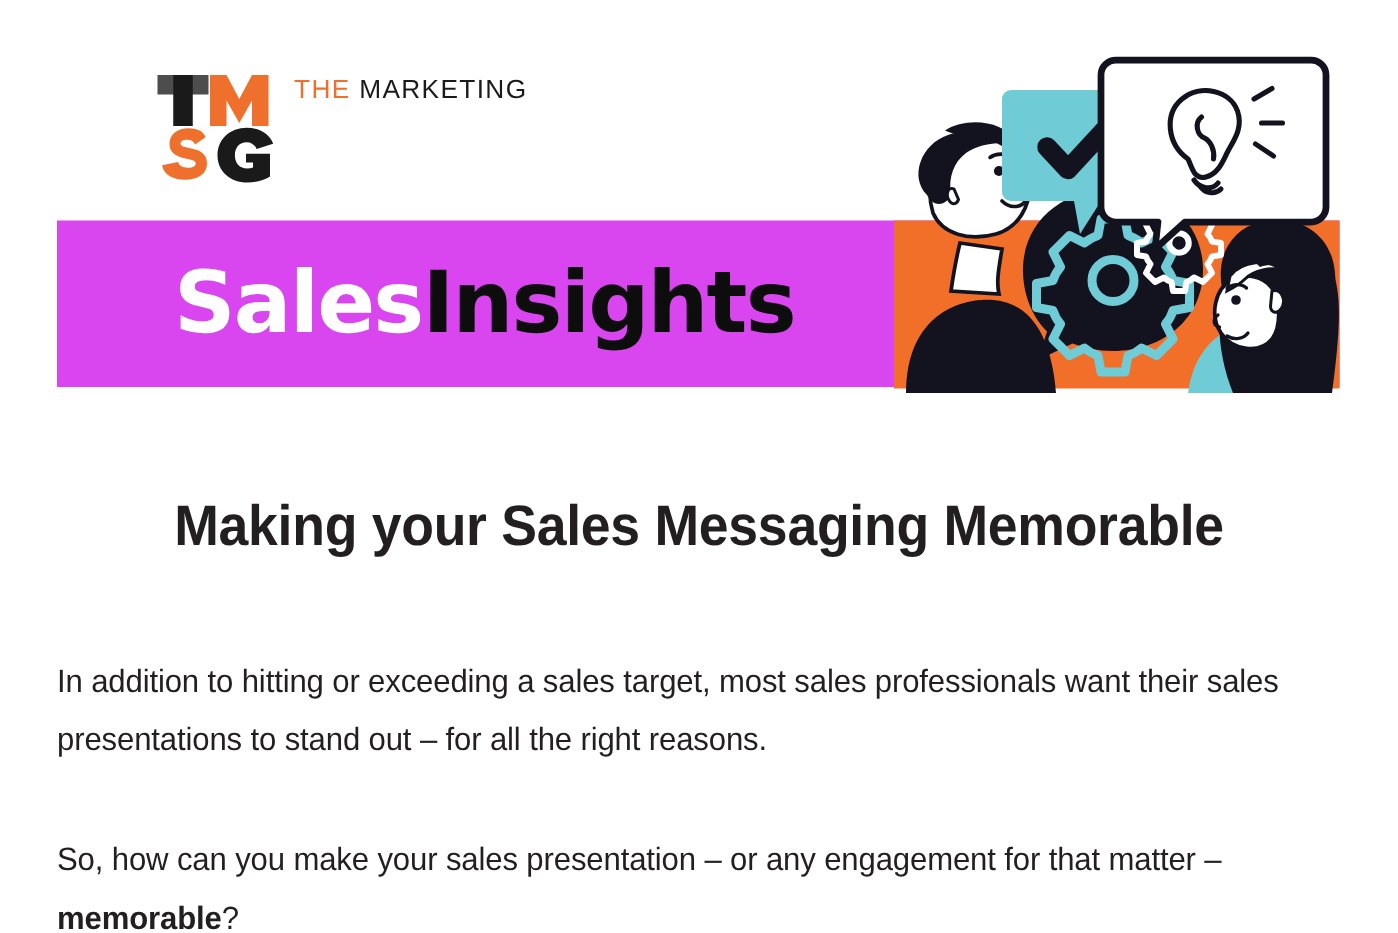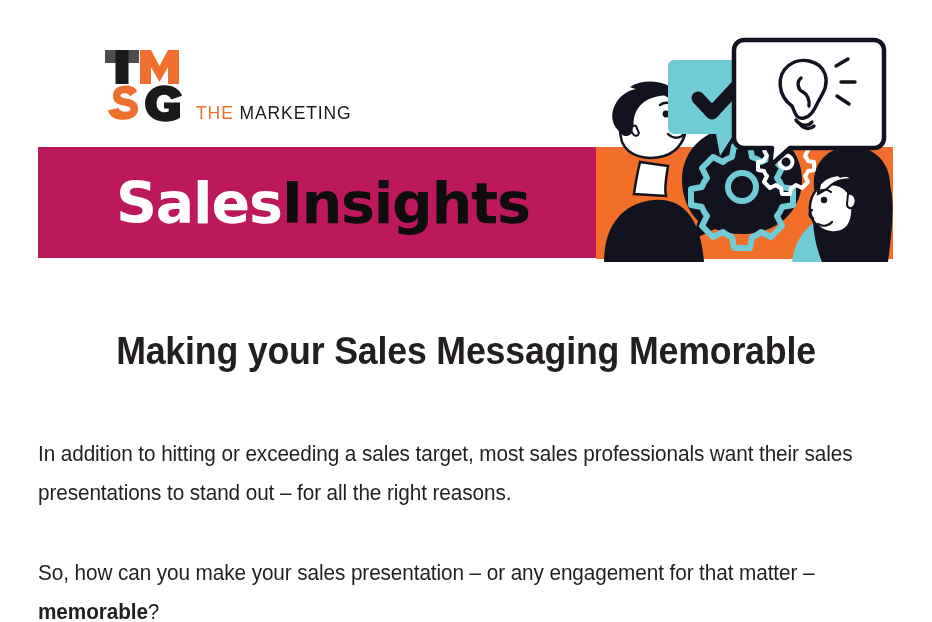--- a/index.html
+++ b/index.html
@@ -23,21 +23,21 @@
     height: 622px;
     background: #ffffff;
   }
 
   
   .logo-block {
     position: absolute;
     left: 104px;
     top: 46px;
     display: flex;
-    align-items: flex-end;
+    align-items: flex-start;
     gap: 14px;
   }
   .logo-mark {
     width: 78px;
     height: 78px;
     position: relative;
     flex: 0 0 auto;
   }
   .logo-mark svg { display: block; }
 
@@ -58,21 +58,21 @@
   .lw-orange { color: #ef6f2c; }
   .lw-black  { color: #1a1a1a; }
 
   
   .banner {
     position: absolute;
     left: 38px;
     top: 147px;
     width: 855px;
     height: 111px;
-    background: #be185d;
+    background: #d946ef;
     overflow: visible;
   }
   .banner-title {
     position: absolute;
     left: 78px;
     top: 50%;
     transform: translateY(-50%);
     font-family: "DejaVu Sans", sans-serif;
     font-size: 57px;
     font-weight: bold;

